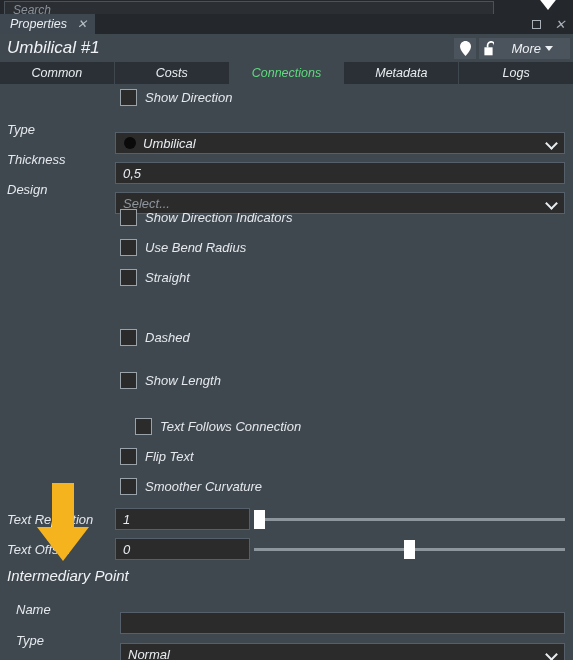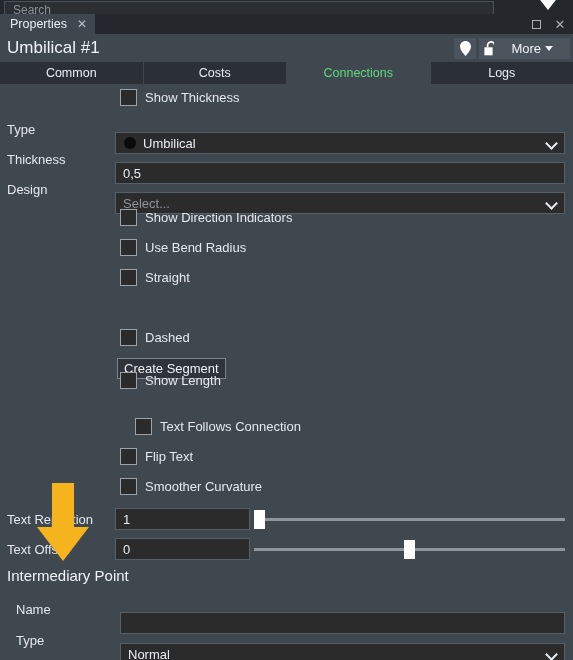--- a/index.html
+++ b/index.html
@@ -2,21 +2,21 @@
 <html><head>
 <meta charset="utf-8">
 <style>
   * { box-sizing: border-box; margin: 0; padding: 0; }
   html, body {
     width: 573px; height: 660px;
     background: #3f474f;
     font-family: "Liberation Sans", sans-serif;
     overflow: hidden;
   }
-  #app { position: relative; width: 573px; height: 660px; }
+  #app { position: relative; width: 573px; height: 660px; font-style: italic; }
 
   
   .topstrip {
     position: absolute; left: 0; top: 0; width: 573px; height: 14px;
     background: #24272b;
     overflow: hidden;
   }
   .topstrip .searchbox {
     position: absolute; left: 4px; top: 1px; width: 490px; height: 16px;
     background: #2b2f34; border: 1px solid #4a525a;
@@ -239,28 +239,29 @@
     <div class="moreBtn">
       <span class="mlbl">More</span>
       <span class="mcar"></span>
     </div>
   </div>
 
   <div class="tabs">
     <div class="tab">Common</div>
     <div class="tab">Costs</div>
     <div class="tab active">Connections</div>
+    <div class="tab">Metadata</div>
     <div class="tab">Logs</div>
   </div>
 
   <div class="form">
 
     <div class="cbrow" style="top:5px;">
       <span class="cbox"></span>
-      <span class="cblbl">Show Thickness</span>
+      <span class="cblbl">Show Direction</span>
     </div>
 
     <span class="lbl-left" style="top:38px;">Type</span>
     <div class="field" style="top:34px;">
       <span class="swatch"></span>
       <span class="val">Umbilical</span>
       <span class="caret"></span>
     </div>
 
     <span class="lbl-left" style="top:68px;">Thickness</span>
@@ -284,23 +285,20 @@
     </div>
     <div class="cbrow" style="top:185px;">
       <span class="cbox"></span>
       <span class="cblbl">Straight</span>
     </div>
     <div class="cbrow" style="top:245px;">
       <span class="cbox"></span>
       <span class="cblbl">Dashed</span>
     </div>
 
-    <div class="btn" style="top:274px;">
-      <span class="blbl">Create Segment</span>
-    </div>
 
     <div class="cbrow" style="top:288px;">
       <span class="cbox"></span>
       <span class="cblbl">Show Length</span>
     </div>
     <div class="cbrow" style="top:334px;padding-left:15px;">
       <span class="cbox"></span>
       <span class="cblbl">Text Follows Connection</span>
     </div>
     <div class="cbrow" style="top:364px;">

